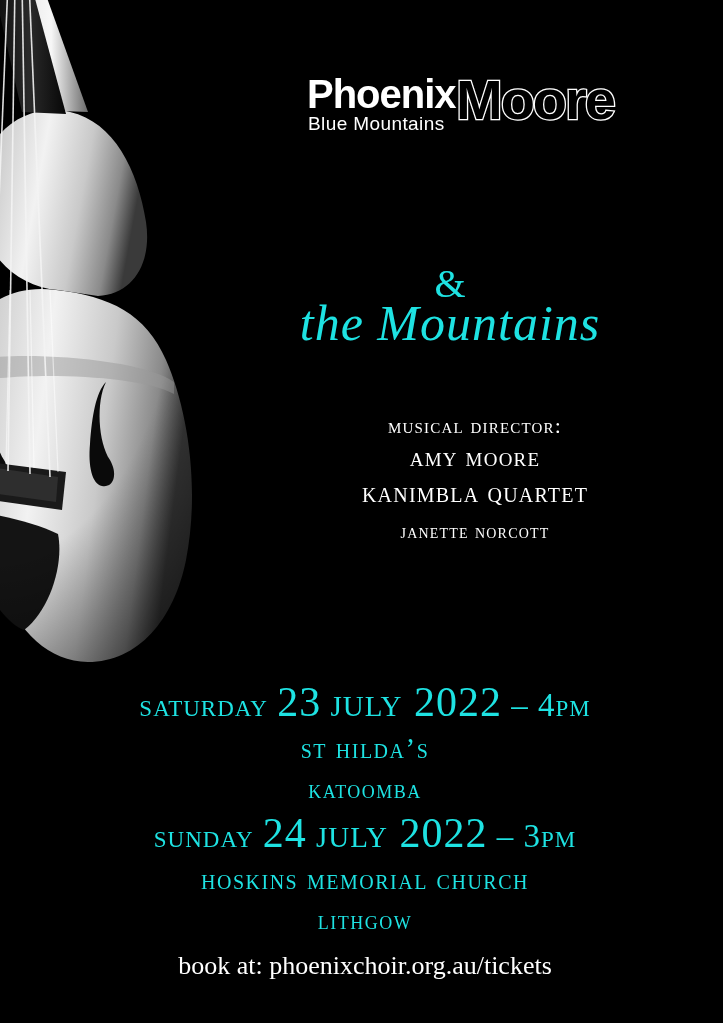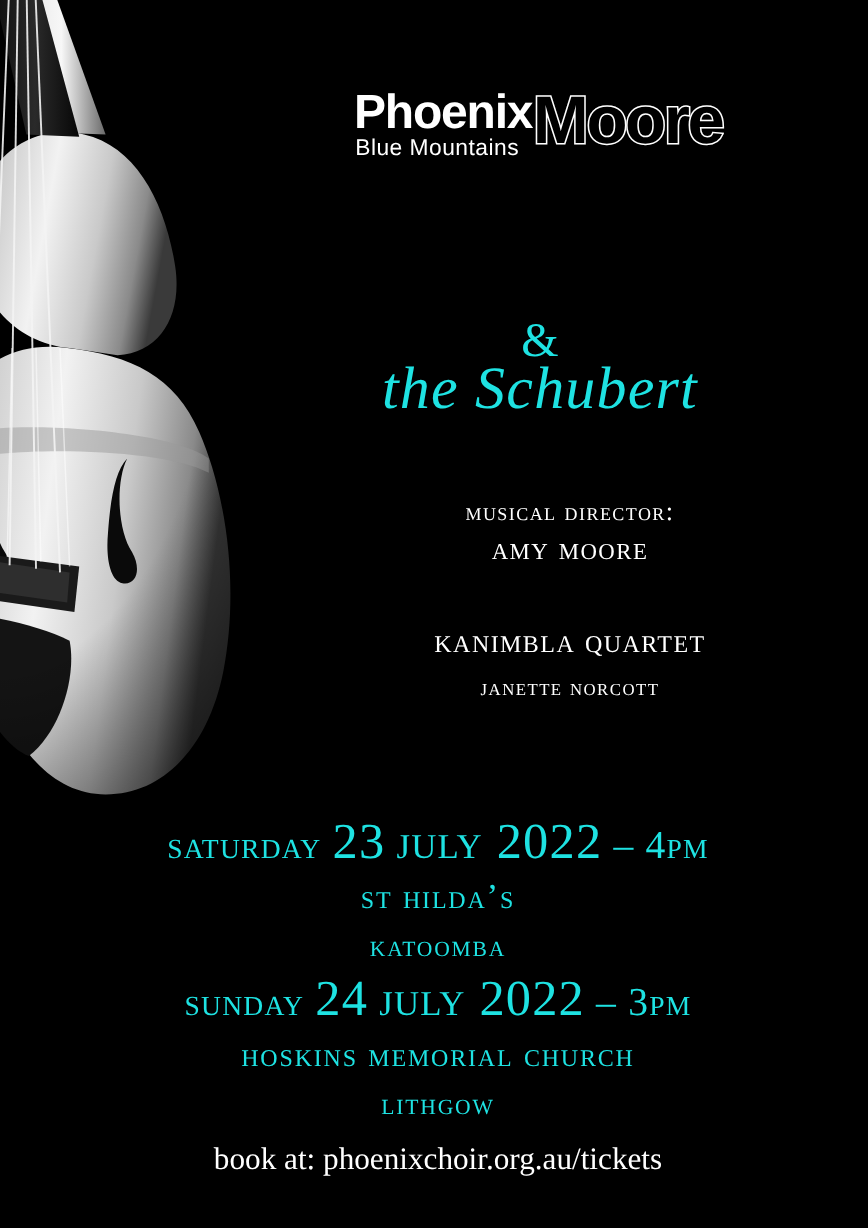--- a/index.html
+++ b/index.html
@@ -24,21 +24,21 @@
     left: -62px;
     top: -10px;
     width: 330px;
     height: 690px;
     pointer-events: none;
   }
 
   
   .logo {
     position: absolute;
-    left: 292px;
+    left: 304px;
     top: 74px;
     width: 302px;
     height: 72px;
   }
   .logo-phoenix {
     position: absolute;
     left: 3px;
     top: 0px;
     font-family: "Liberation Sans", sans-serif;
     font-weight: bold;
@@ -133,21 +133,20 @@
   .credit-name {
     font-size: 27px;
     line-height: 34px;
     letter-spacing: 1.2px;
     margin-top: 0;
   }
   .credit-group {
     font-size: 28px;
     line-height: 38px;
     letter-spacing: 1.2px;
-    margin-top: 42px;
     text-align: center;
   }
   .credit-performer {
     font-size: 20px;
     line-height: 38px;
     letter-spacing: 1.2px;
   }
 
   
   .dates {
@@ -273,21 +272,21 @@
     <rect x="-60" y="-20" width="400" height="720" fill="url(#vignette)"></rect>
   </svg>
 
   <div class="logo">
     <div class="logo-phoenix">Phoenix</div>
     <div class="logo-bm">Blue Mountains</div>
     <div class="logo-choir">Moore</div>
   </div>
 
   <div class="amp">&amp;</div>
-  <div class="title-sub">the Schubert</div>
+  <div class="title-sub">the Mountains</div>
 
   <div class="credits">
     <div class="credit-role">Musical Director:</div>
     <div class="credit-name">Amy Moore</div>
     <div class="credit-group">Kanimbla Quartet</div>
     <div class="credit-performer">Janette Norcott</div>
   </div>
 
   <div class="dates">
 

